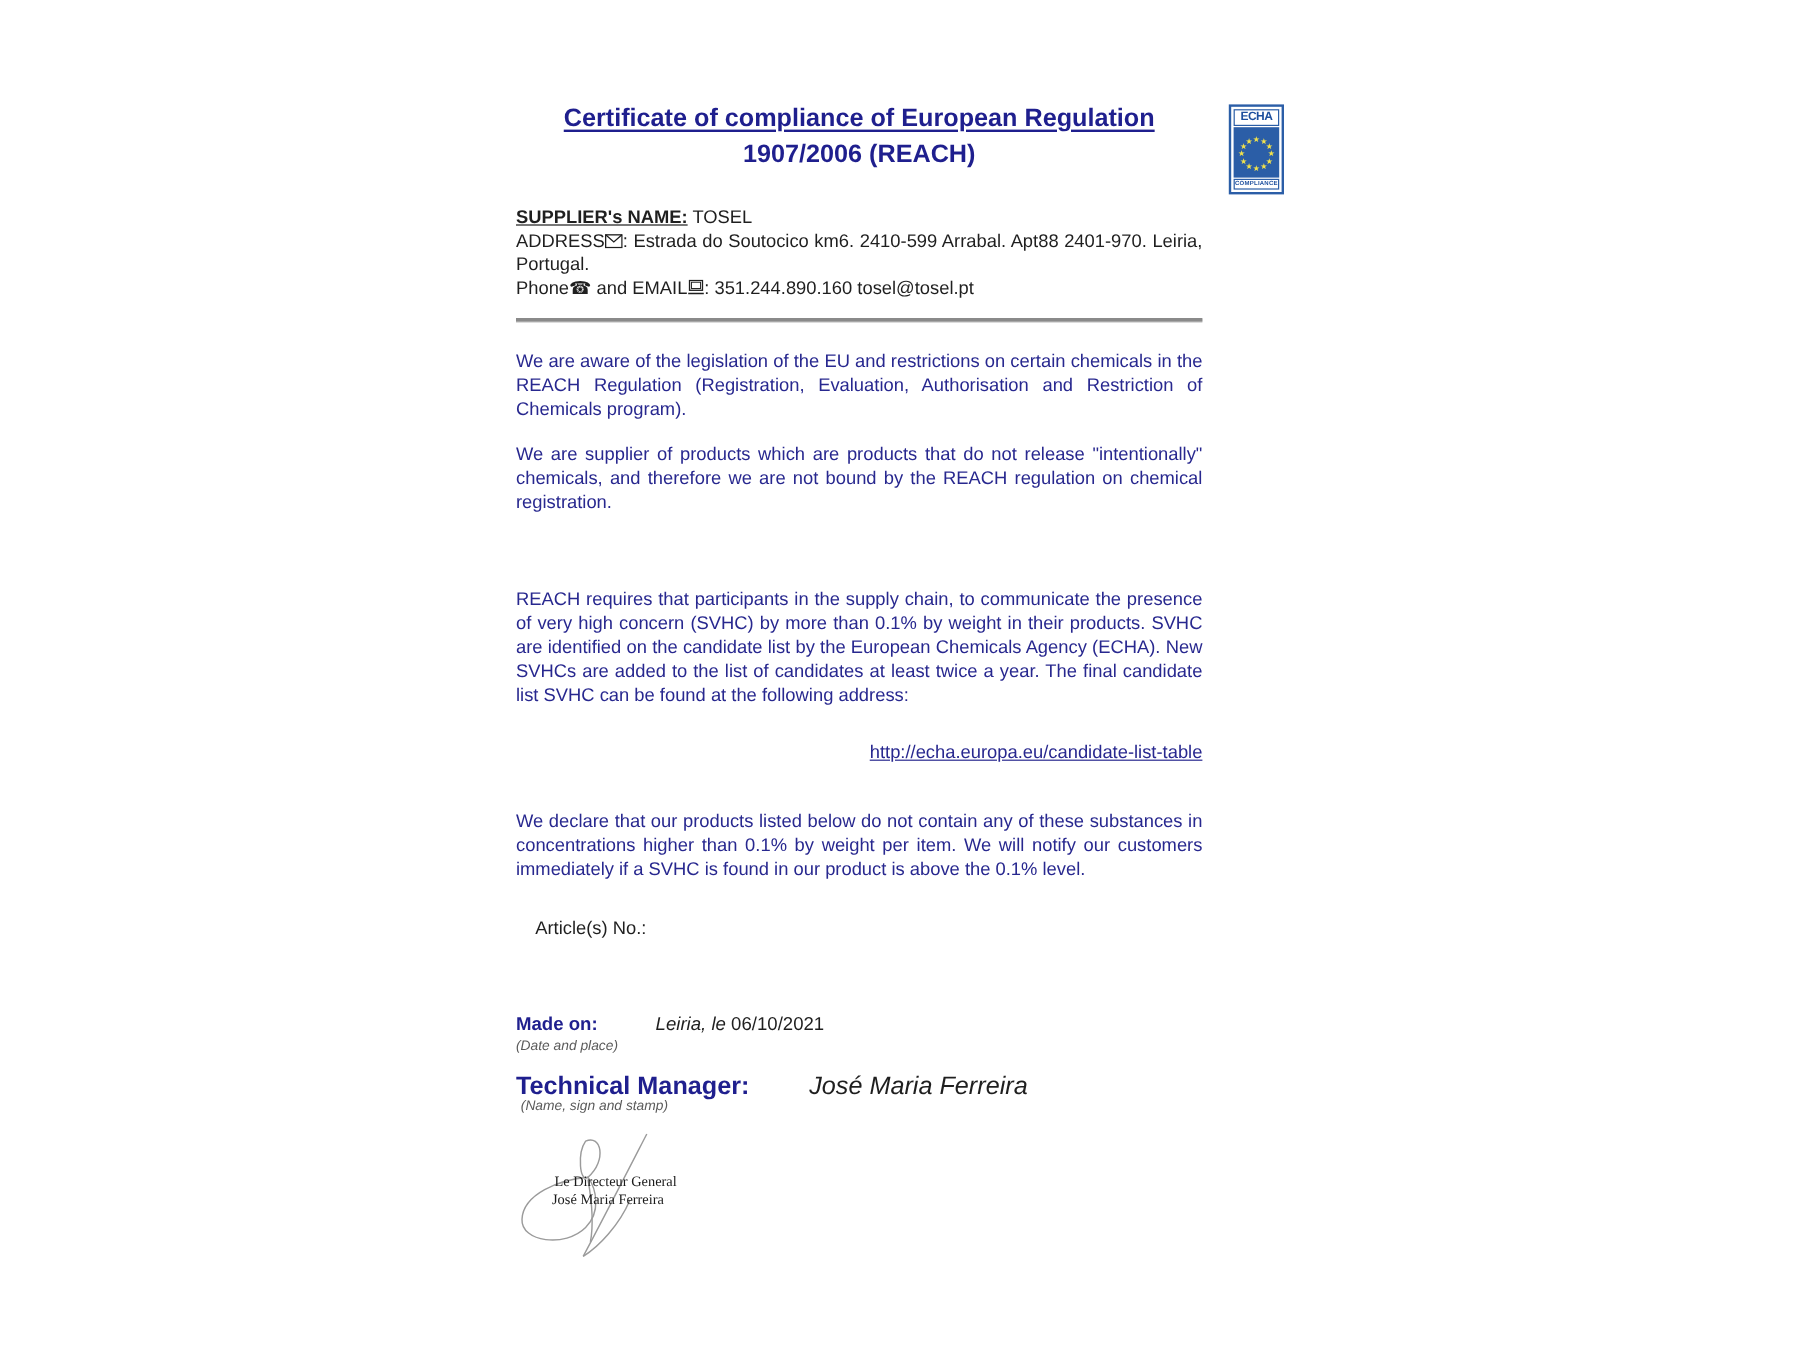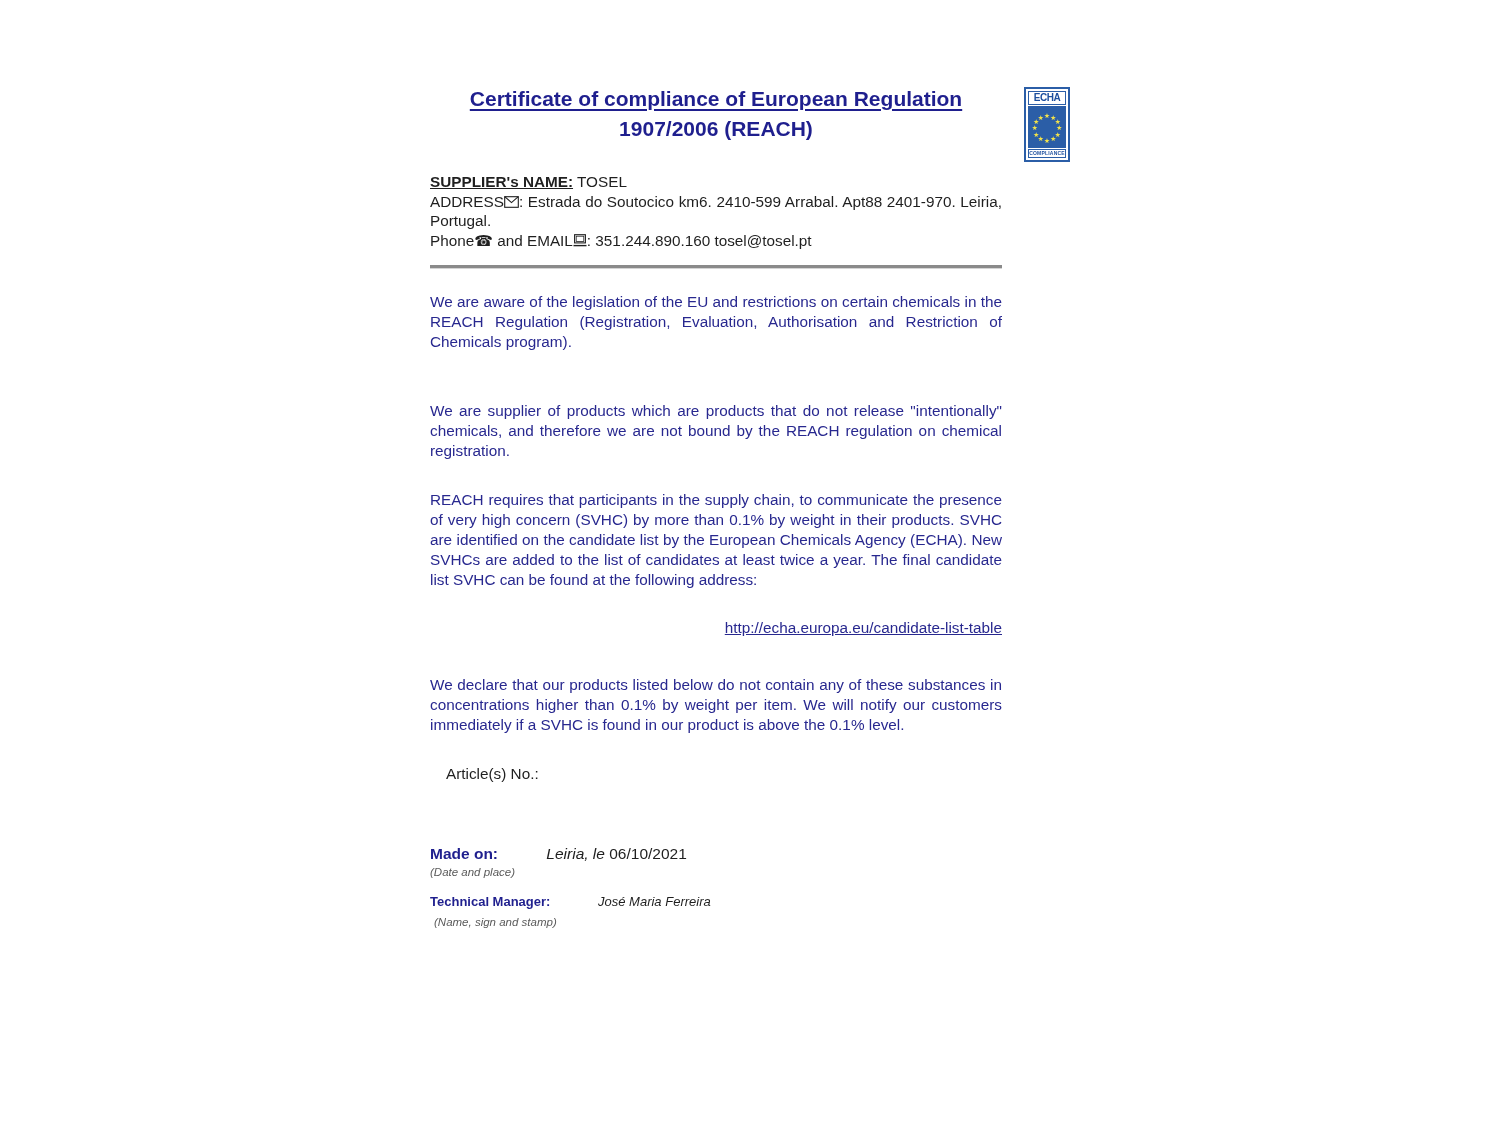--- a/index.html
+++ b/index.html
@@ -38,36 +38,36 @@
   .phone-glyph { font-family:"DejaVu Sans",sans-serif; font-size:15px; }
 
   
   .divider-rule { position:absolute; top:265px; left:0; width:572px; height:3px;
                   background:#8a8a8a; box-shadow:0 1px 0 #d4d4d4; }
 
   
   .body-para { position:absolute; left:0; width:100%; color:#28288f;
                font-size:15.3px; line-height:20px; text-align:justify; }
   .para-1 { top:292px; }
-  .para-2 { top:401px; }
+  .para-2 { top:369px; }
   .para-3 { top:490px; }
   .para-4 { top:675px; }
 
   .link-row { position:absolute; top:619px; left:0; width:100%; text-align:right; }
   .link-row a { color:#28288f; font-size:15.3px; text-decoration:underline; }
 
   .articles-row { position:absolute; top:765px; left:16px; color:#1f1f1f; font-size:15.3px; }
 
   
   .made-on-row { position:absolute; top:845px; left:0; font-size:15.5px; color:#1f1f1f; }
   .label-navy { color:#1f1f8e; font-weight:bold; }
   .italic-val { font-style:italic;margin-left:44px; }
   .hint-text { position:absolute; left:0; font-size:11.5px; font-style:italic; color:#5a5a5a; }
   .date-hint { top:866px; }
-  .manager-row { position:absolute; top:894px; left:0; font-size:13px; color:#1f1f1f; }
+  .manager-row { position:absolute; top:894px; left:0; font-size:21px; color:#1f1f1f; }
   .name-hint { top:916px; left:4px; }
 
   
   .signature-block { position:absolute; top:943px; left:-4px; width:170px; height:115px; }
   .signature-block svg { width:170px; height:115px; }
   .sig-stroke { fill:none; stroke:#9b9b9b; stroke-width:1.2; }
   .stamp-text { font-family:"Liberation Serif","DejaVu Serif",serif; font-size:12px; fill:#1a1a1a; }
 </style>
 </head>
 <body>
@@ -126,14 +126,25 @@
   <div class="body-para para-4">We declare that our products listed below do not contain any of these substances in concentrations higher than 0.1% by weight per item. We will notify our customers immediately if a SVHC is found in our product is above the 0.1% level.</div>
 
   <div class="articles-row">Article(s) No.:</div>
 
   <div class="made-on-row"><span class="label-navy">Made on:</span><span class="italic-val"> Leiria, le</span><span> 06/10/2021</span></div>
   <div class="hint-text date-hint">(Date and place)</div>
 
   <div class="manager-row"><span class="label-navy">Technical Manager:</span><span class="italic-val"> José Maria Ferreira</span></div>
   <div class="hint-text name-hint">(Name, sign and stamp)</div>
 
+  <div class="signature-block">
+    <svg viewBox="0 0 170 115">
+      <path class="sig-stroke" d="M62,8 C75,2 80,24 64,38 C57,43 55,18 62,8 Z"></path>
+      <path class="sig-stroke" d="M64,38 C40,40 10,52 9,73 C8,92 45,97 62,80 C75,67 71,48 64,38"></path>
+      <path class="sig-stroke" d="M113,2 C96,35 76,74 60,104"></path>
+      <path class="sig-stroke" d="M60,104 C73,96 90,78 99,57"></path>
+      <path class="sig-stroke" d="M64,40 C67,57 69,76 66,92"></path>
+      <text class="stamp-text" x="36" y="45">Le Directeur General</text>
+      <text class="stamp-text" x="34" y="60">José Maria Ferreira</text>
+    </svg>
+  </div>
 
 </div>
 
 </body></html>

